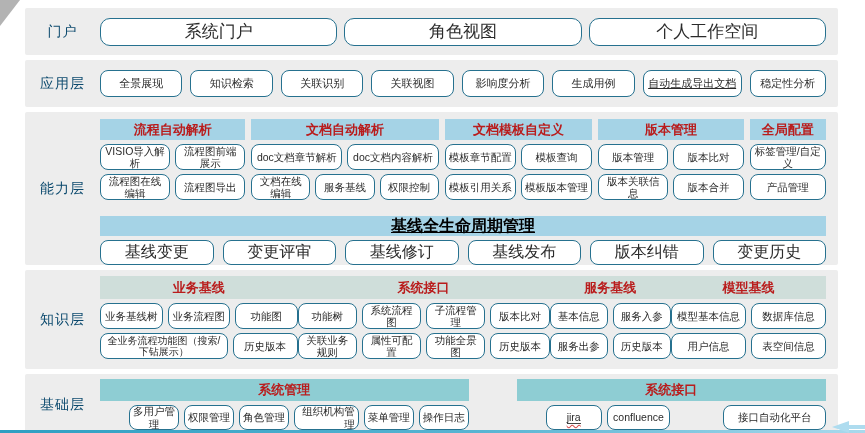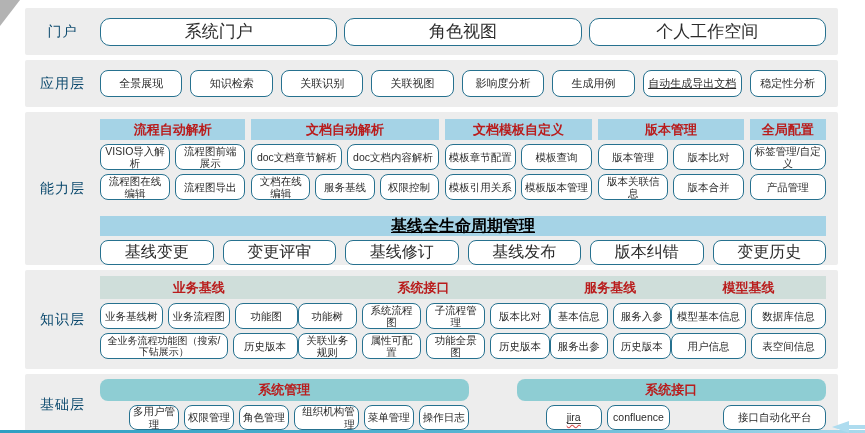--- a/index.html
+++ b/index.html
@@ -58,21 +58,21 @@
 
   .kn-content{justify-content:flex-start;padding-top:6px;}
   .kn-groups{display:flex;}
   .g-biz{flex:1.63;} .g-func{flex:2.08;} .g-svc{flex:1.0;} .g-model{flex:1.28;}
   .kn .group-header{height:23px;flex:0 0 23px;}
   .btn.two-line{font-size:10px;flex:2.1;}
 
   .fnd-content{justify-content:flex-start;padding-top:5px;}
   .fnd-groups{display:flex;gap:48px;}
   .g-sysmgmt{flex:372;} .g-sysif{flex:312;}
-  .fnd .group-header{height:22px;flex:0 0 22px;border-radius:8px;}
+  .fnd .group-header{height:22px;flex:0 0 22px;}
   .fnd .group-row{height:25px;flex:0 0 25px;padding-left:29px;}
   .g-sysmgmt .btn.b-org{flex:1.35;text-align:right;}
   .g-sysif .btn.b-jira{flex:0.86;}
   .g-sysif .btn.b-apiauto{flex:1.7;margin-left:48px;}
   .jira-text{
     border-bottom:1px solid #444;
     text-decoration:underline wavy #d44a4a;
     text-underline-offset:3px;
     padding-bottom:0px;
   }

